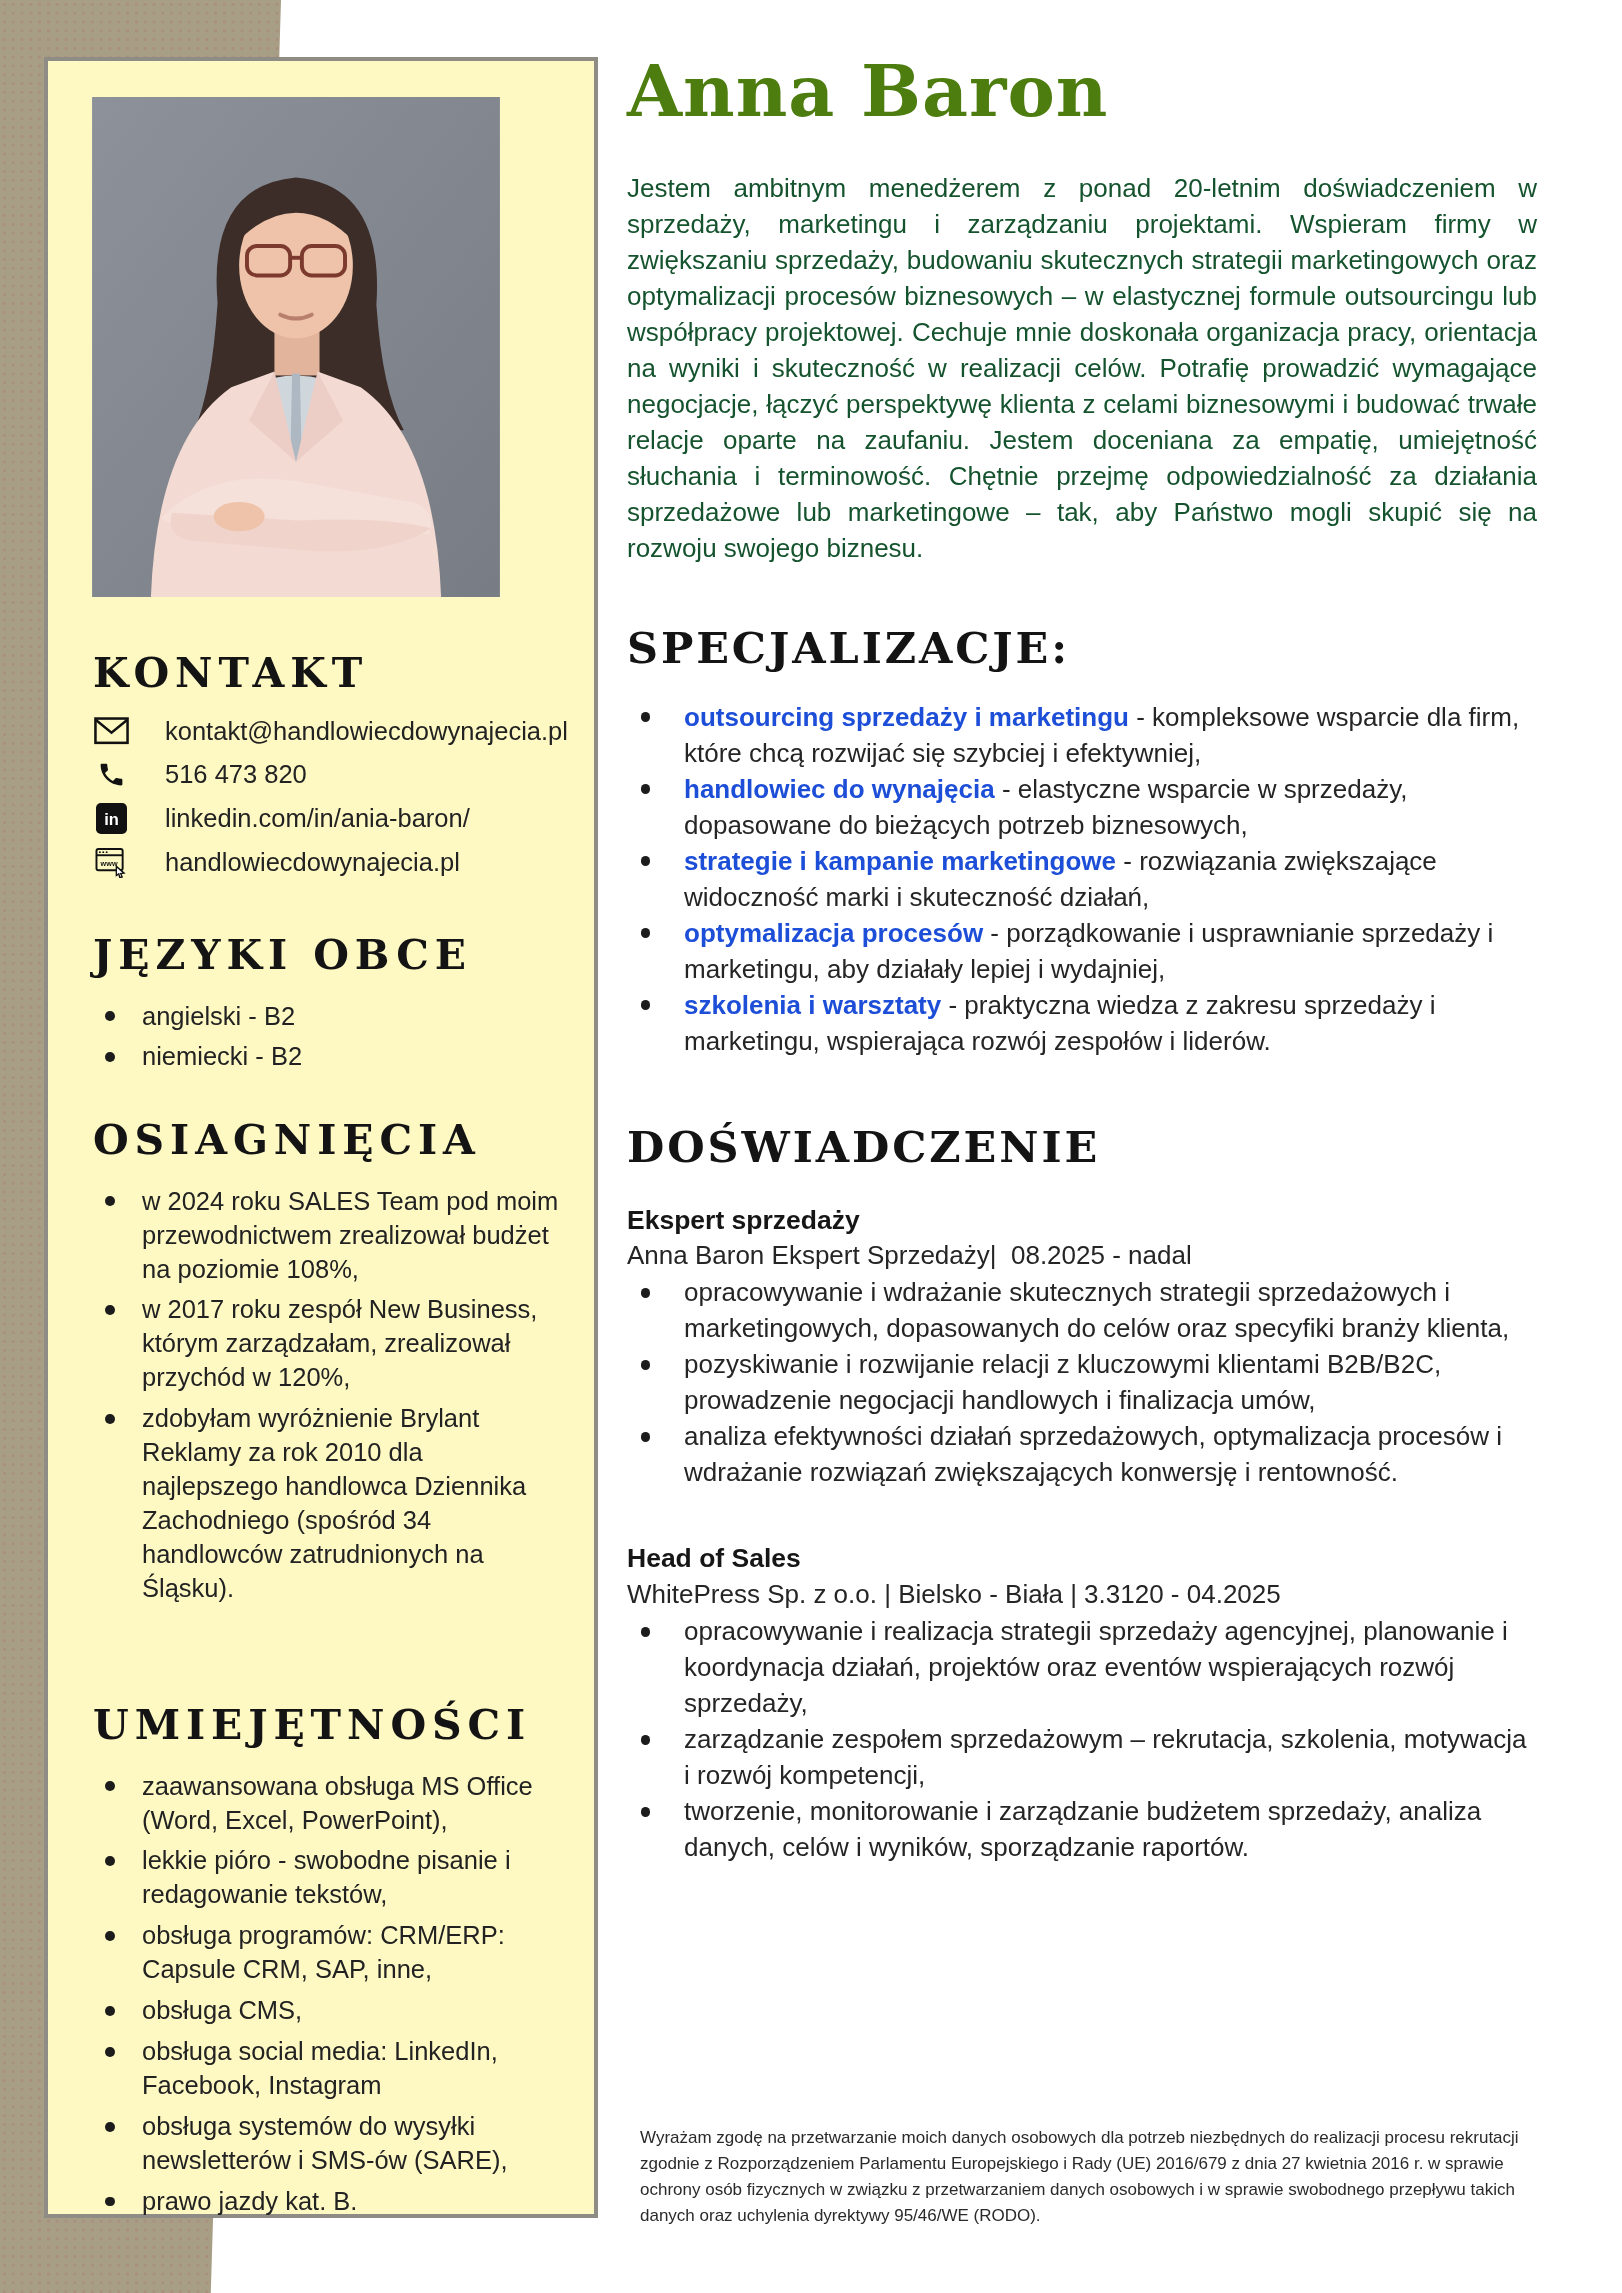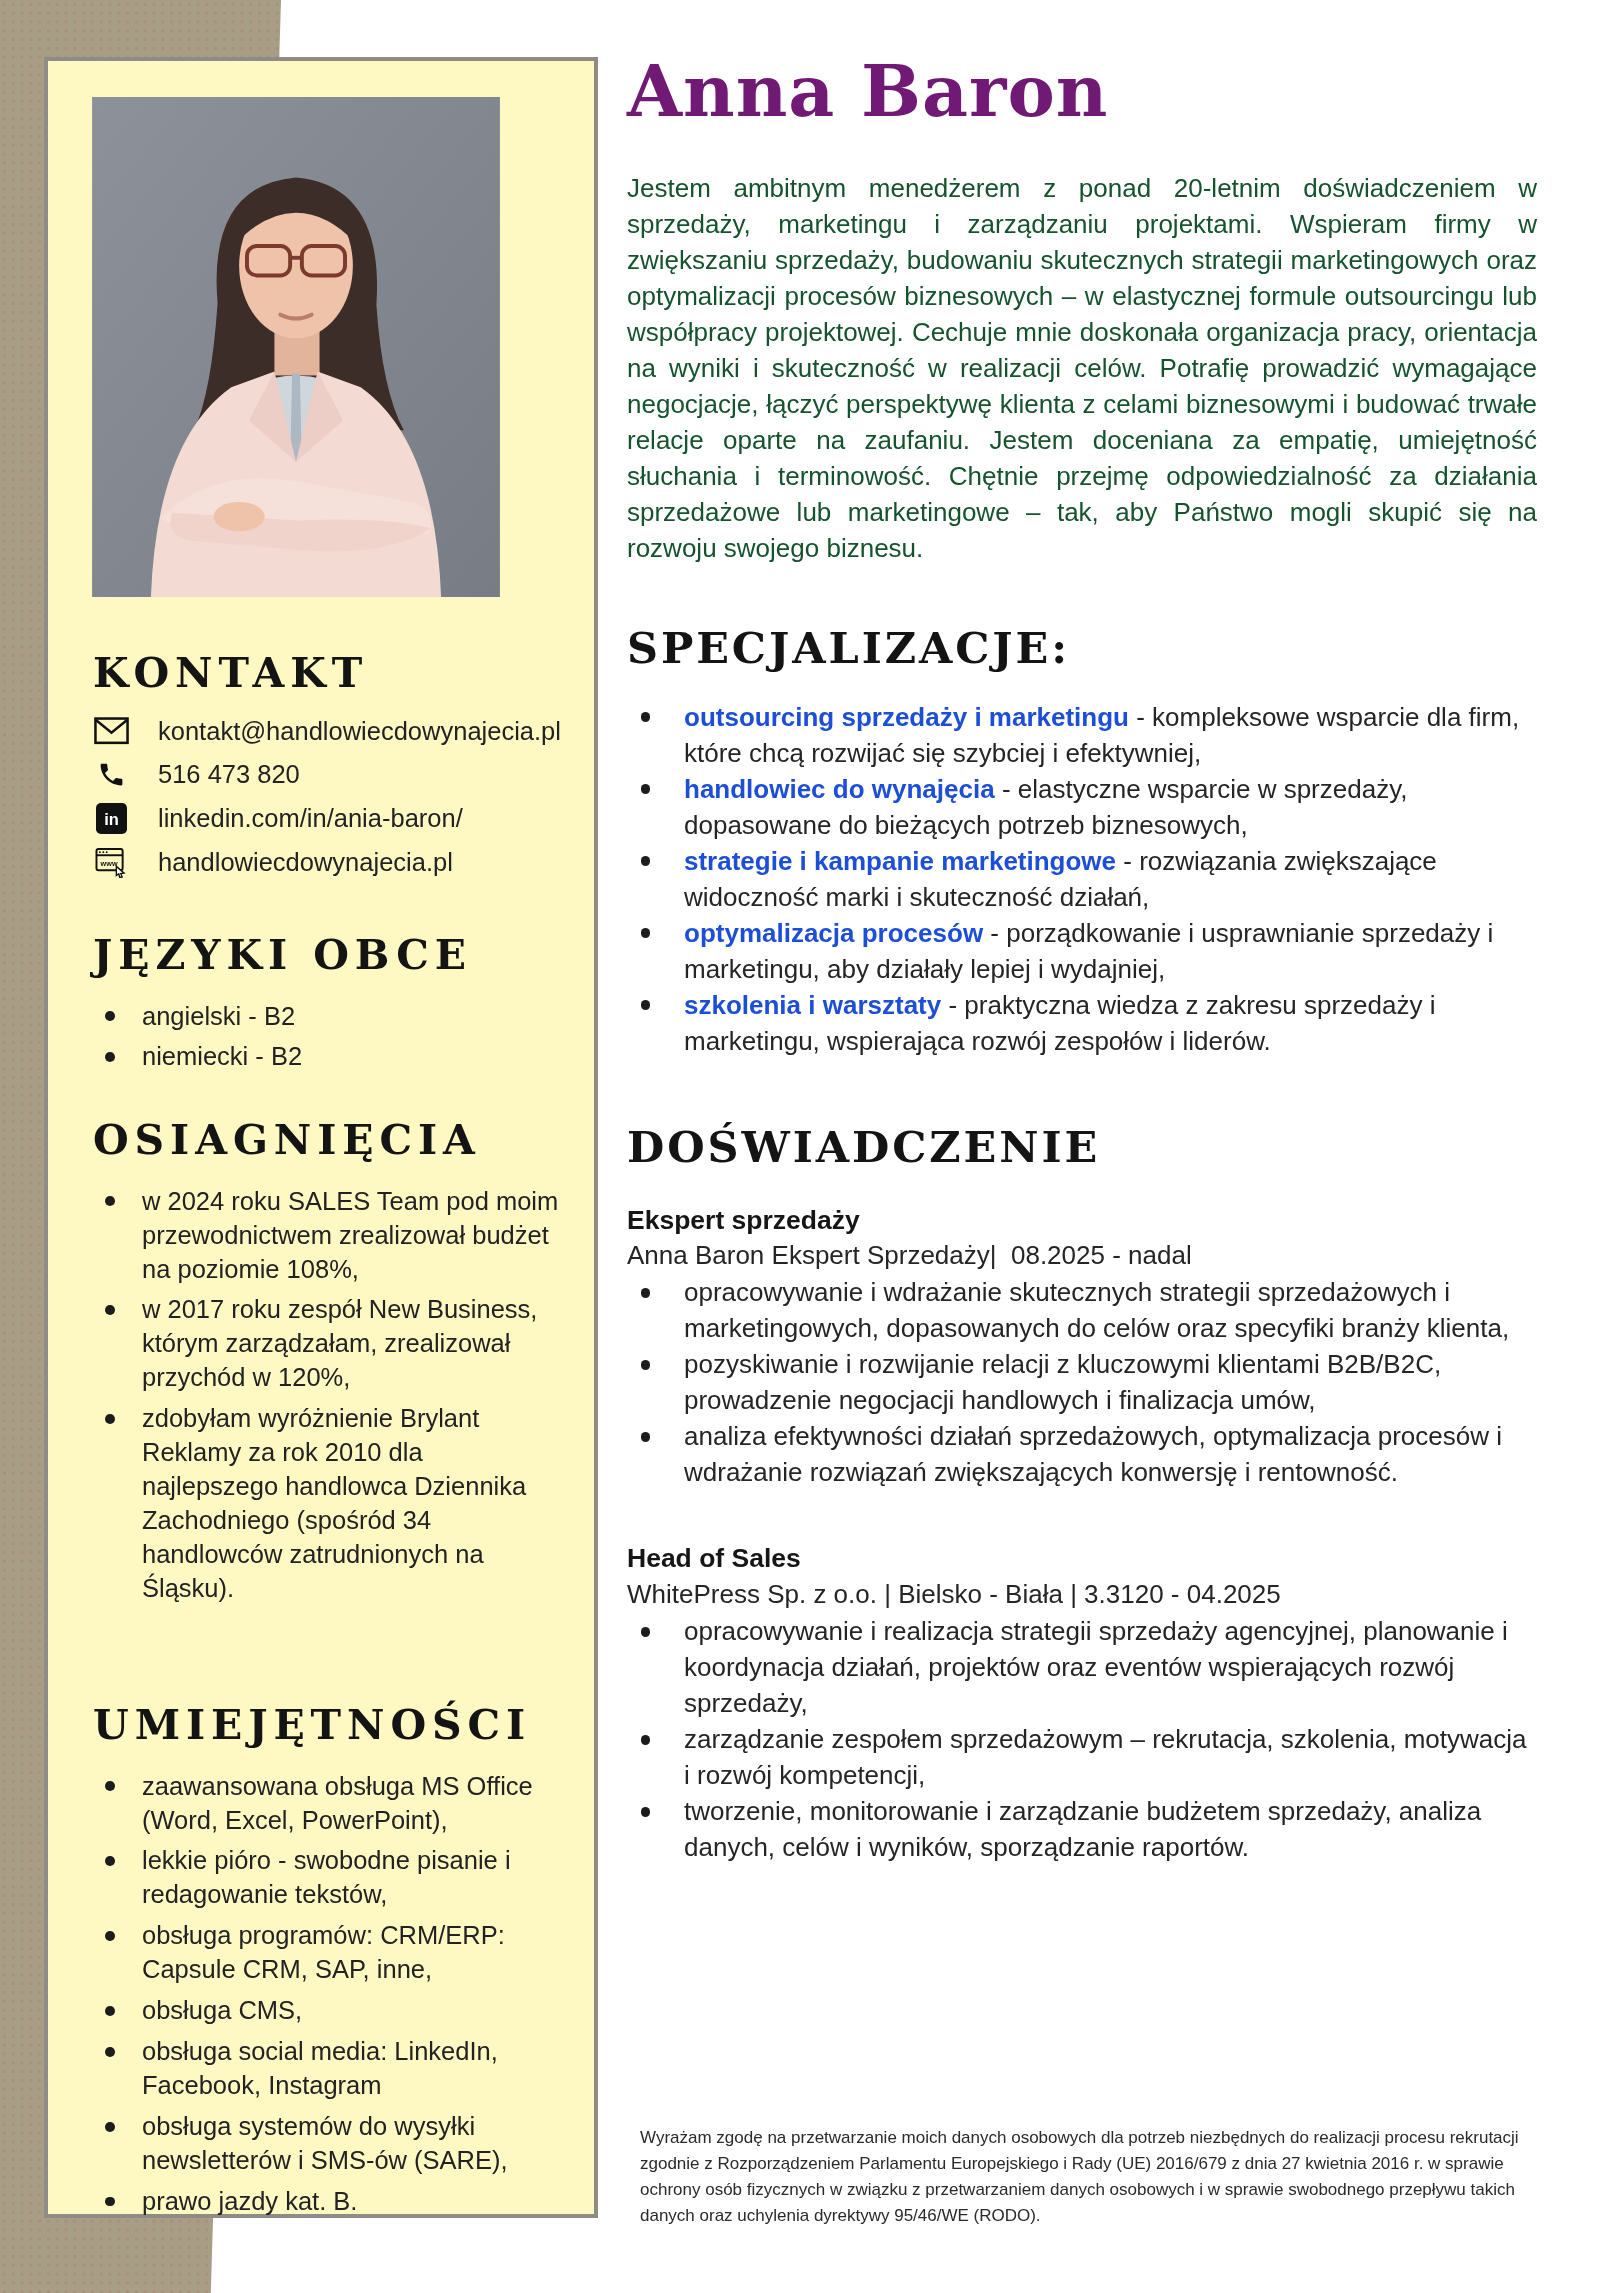--- a/index.html
+++ b/index.html
@@ -29,39 +29,39 @@
   #sec-contact{top:588px;}
   #sec-lang{top:870px;}
   #sec-ach{top:1055px;}
   #sec-skill{top:1640px;}
   .side-h{
     font-family:"DejaVu Serif","Liberation Serif",serif;
     font-weight:700;font-size:41px;letter-spacing:5.9px;
     margin:0 0 19.6px 0;color:#141414;white-space:nowrap;
   }
   .contact-row{
-    display:flex;align-items:center;gap:28px;
+    display:flex;align-items:center;gap:35px;
     margin:0 0 14.7px 0;height:29px;
   }
   .contact-row .c-icon{flex:0 0 37px;display:flex;align-items:center;justify-content:center;}
   .contact-row span.c-text{font-size:25.5px;color:#222;white-space:nowrap;}
   ul.dotlist{list-style:none;margin:0;padding:0;}
   ul.dotlist li{
     position:relative;padding-left:49px;margin:0 0 6.9px 0;
     font-size:25.5px;line-height:34px;color:#222;
   }
   ul.dotlist li::before{
     content:"";position:absolute;left:11.8px;top:12.7px;width:9.8px;height:9.8px;
     border-radius:50%;background:#1c1c1c;
   }
   
   main{position:absolute;left:627px;top:49px;width:910px;}
   h1.name{
     font-family:"DejaVu Serif","Liberation Serif",serif;
-    font-weight:700;font-size:71px;margin:0;color:#701a75;letter-spacing:1px;
+    font-weight:700;font-size:71px;margin:0;color:#4d7c0f;letter-spacing:1px;
   }
   .summary{
     margin:37px 0 0 0;font-size:26px;line-height:36px;
     text-align:justify;color:#14532d;
   }
   .main-h{
     font-family:"DejaVu Serif","Liberation Serif",serif;
     font-weight:700;font-size:43px;letter-spacing:2.9px;
     margin:57px 0 0 0;color:#141414;
   }

